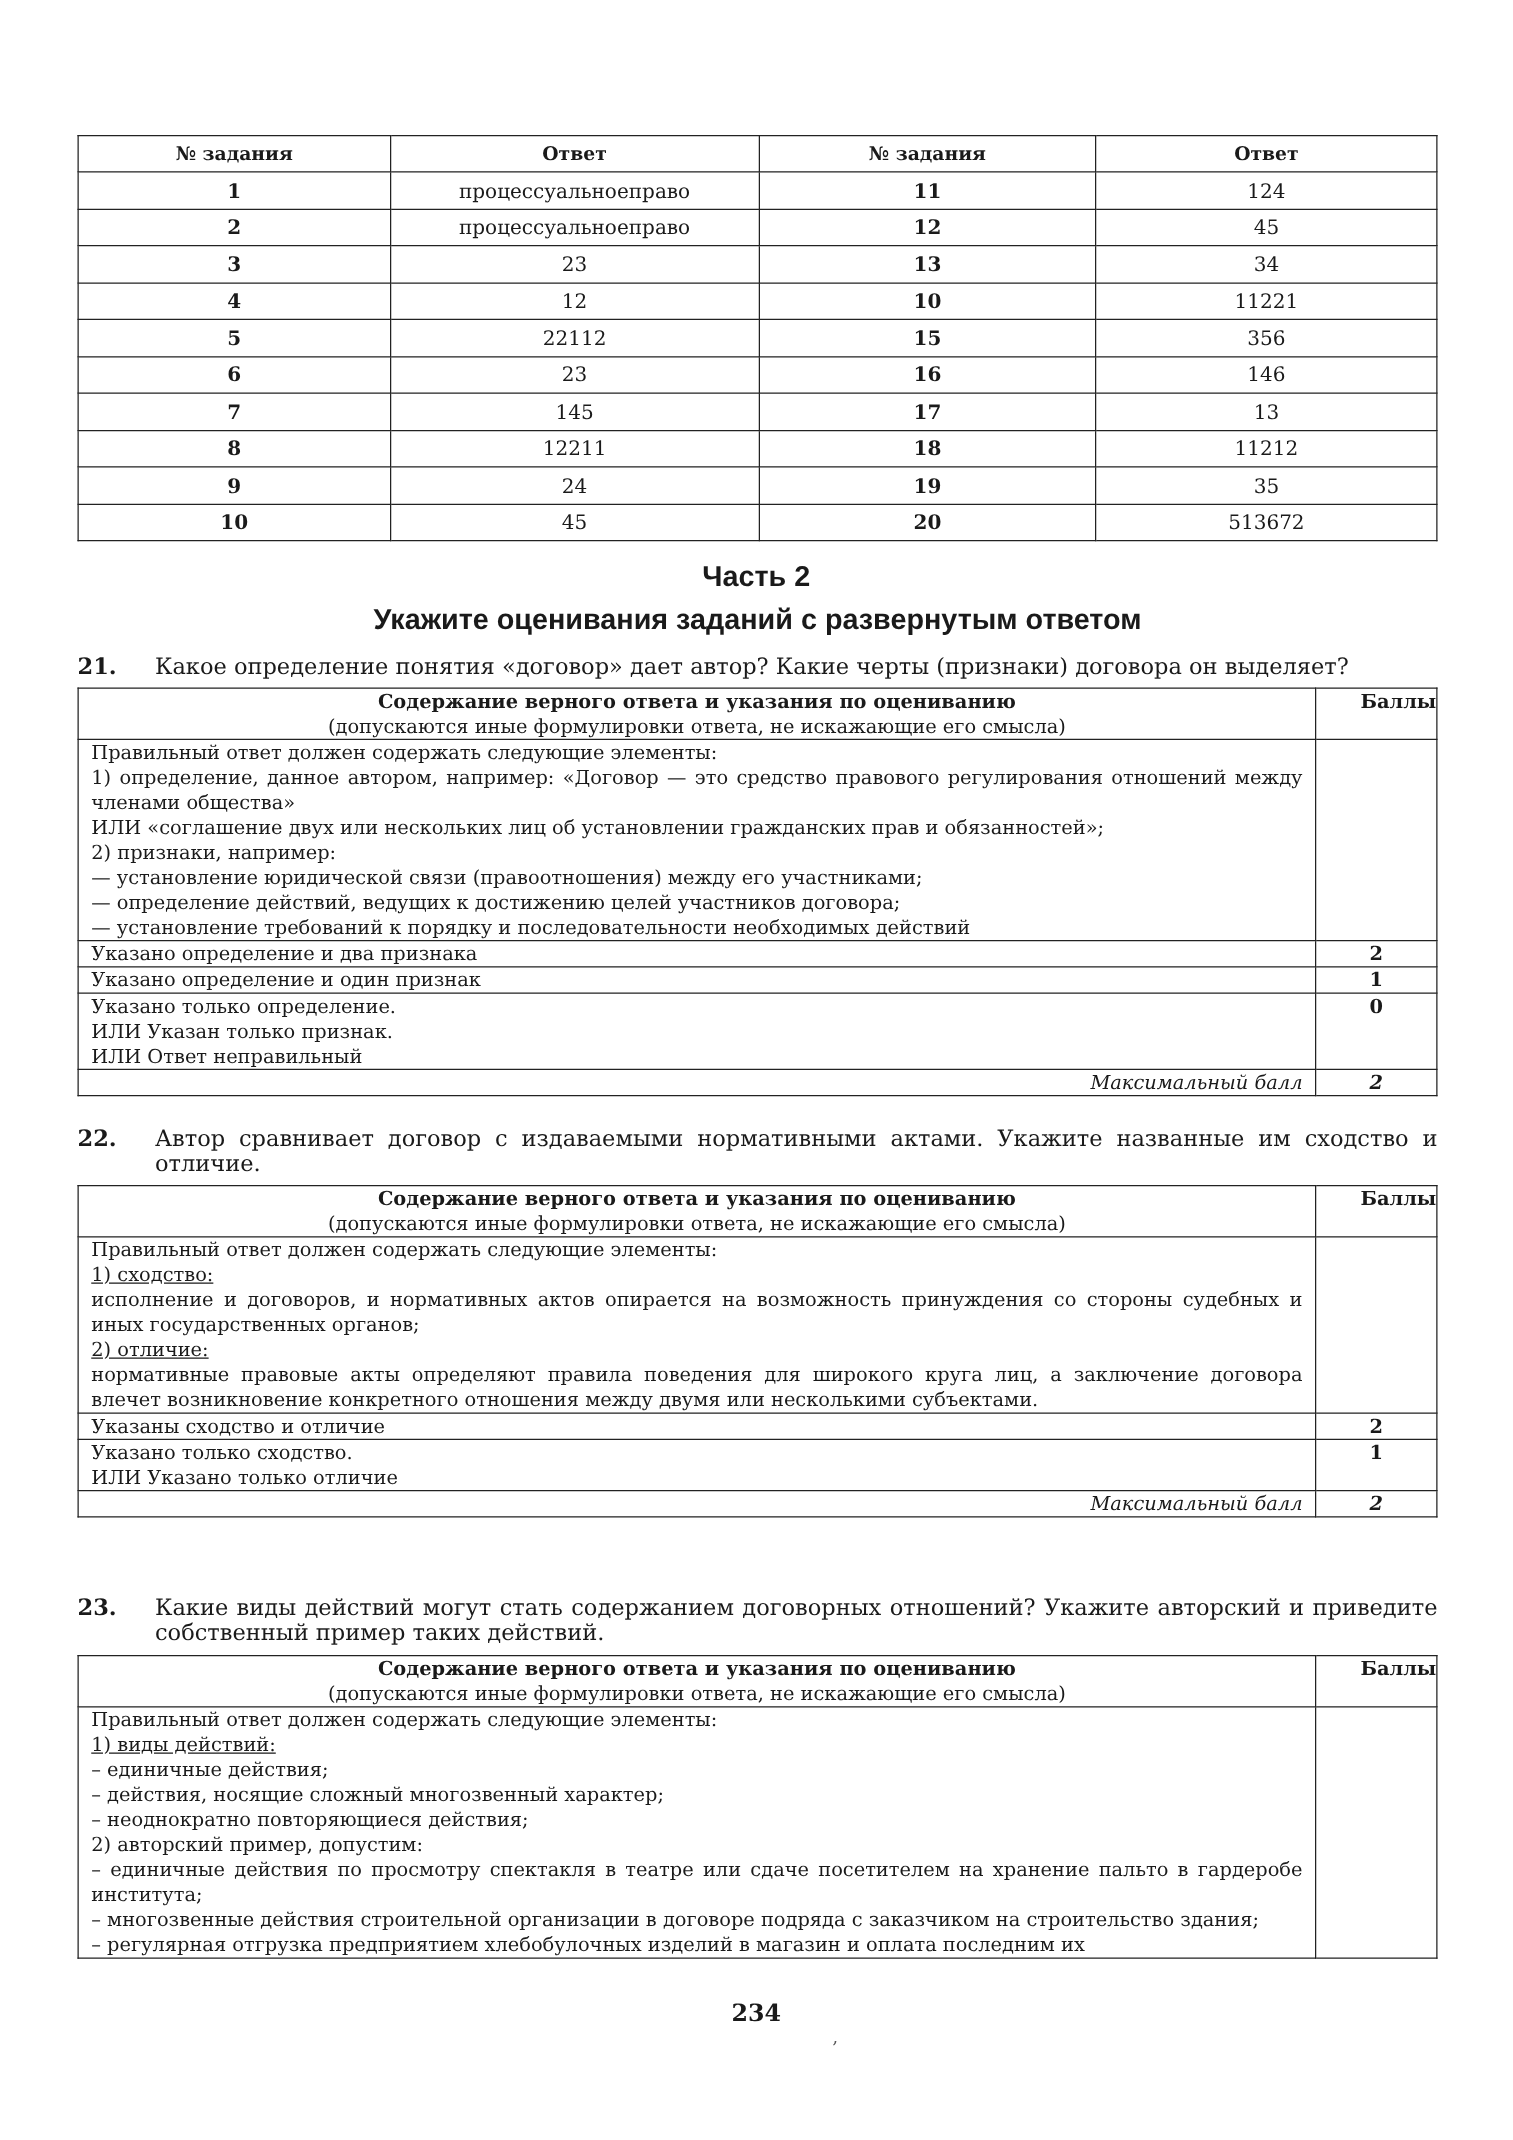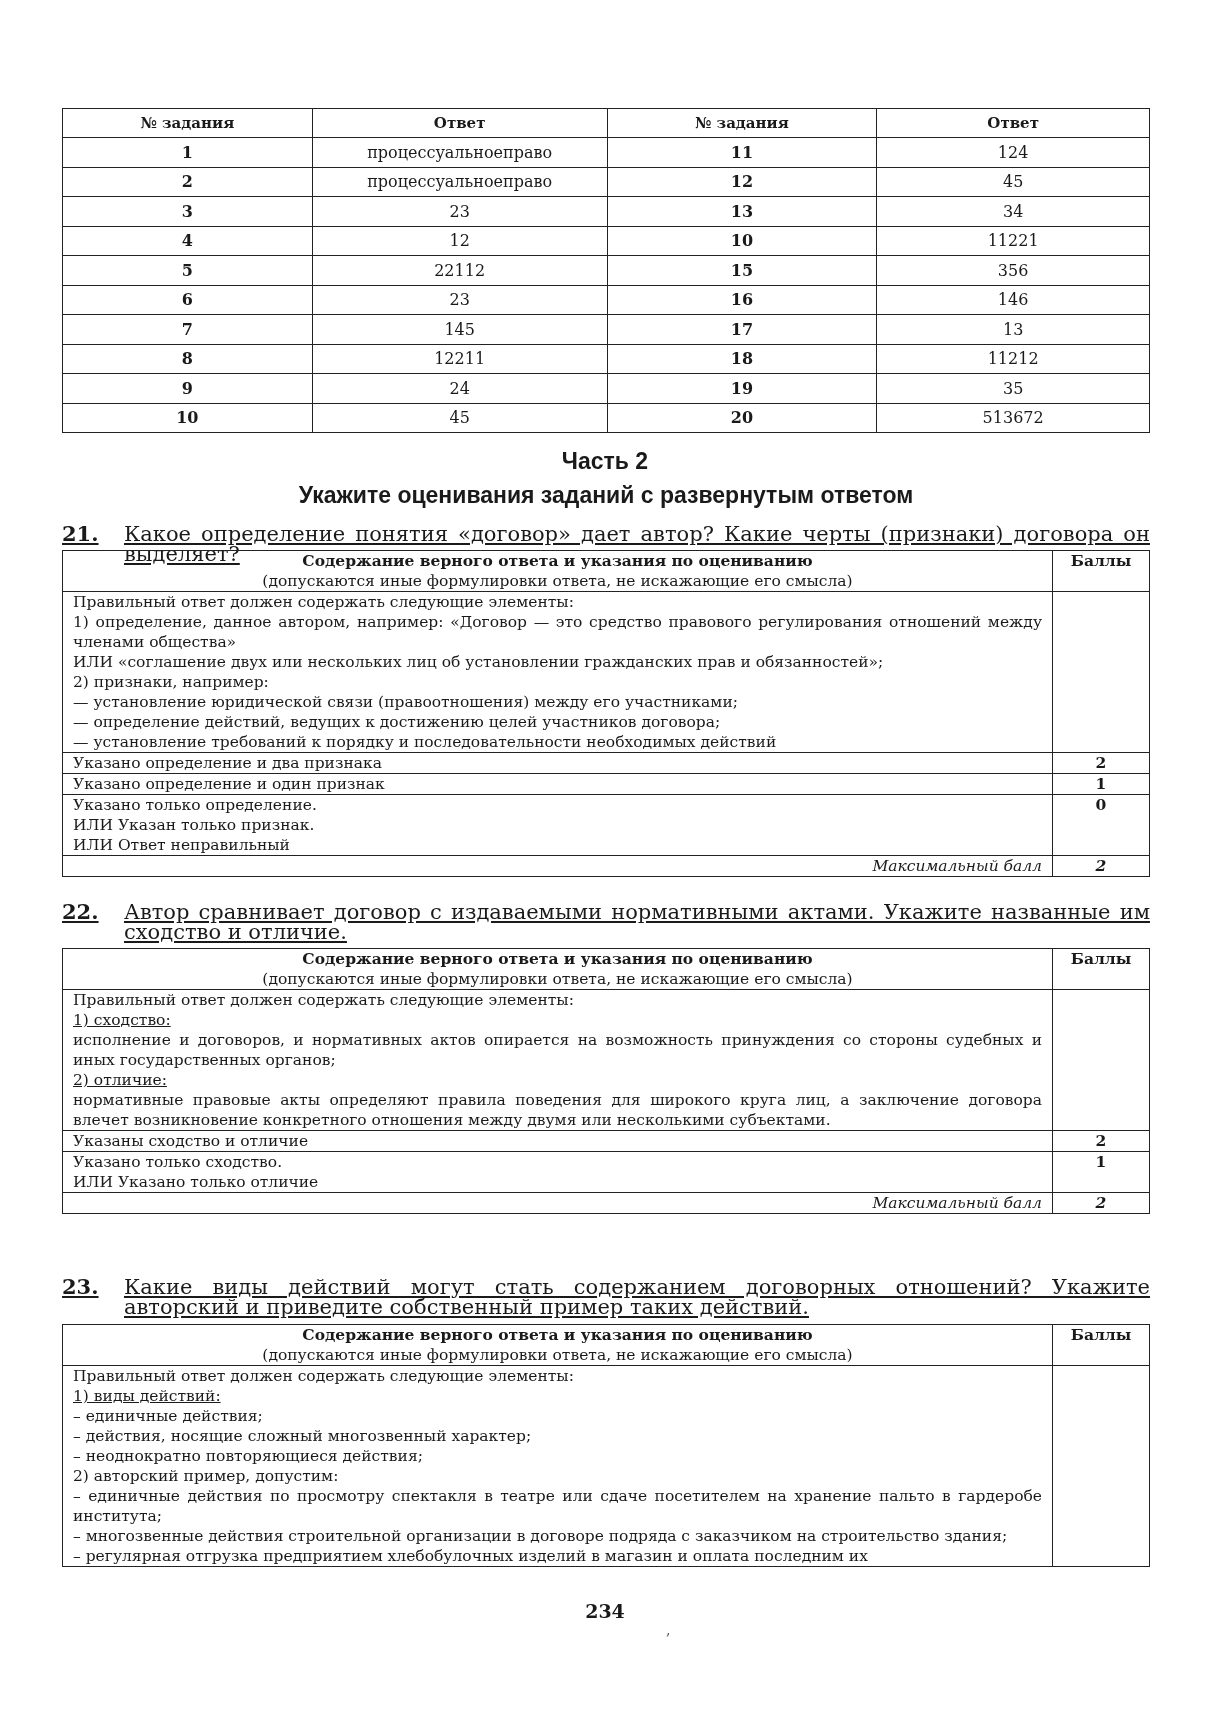--- a/index.html
+++ b/index.html
@@ -18,33 +18,33 @@
 
   
   .part-title { position: absolute; left: 0; width: 1210px; top: 448px; text-align: center;
                 font-family: "Liberation Sans", "DejaVu Sans", sans-serif; font-weight: bold;
                 font-size: 23px; }
   .part-subtitle { position: absolute; left: 62px; width: 1088px; top: 482px; text-align: center;
                 font-family: "Liberation Sans", "DejaVu Sans", sans-serif; font-weight: bold;
                 font-size: 23px; }
 
   
-  .question { position: absolute; left: 62px; width: 1088px; font-size: 21px; line-height: 20px;
-              display: flex; text-decoration: underline; }
+  .question { position: absolute; left: 62px; width: 1088px; font-size: 18px; line-height: 20px;
+              display: flex; }
   .question .qnum { width: 62px; font-weight: bold; flex: none; }
   .question .qtext { flex: 1; text-align: justify; }
 
   
   .crit { position: absolute; left: 62px; width: 1088px; border-collapse: collapse;
           font-size: 15.5px; line-height: 20px; }
   .crit td { border: 1.5px solid #222; padding: 0 10px; vertical-align: top; }
   .crit td.score { width: 96px; text-align: center; padding: 0; font-weight: bold; }
   .crit td.head { text-align: center; padding: 0 24px; }
   .crit td.head .h1 { font-weight: bold; }
-  .crit td.scorehead { text-align: center; font-weight: bold; vertical-align: top; }
+  .crit td.scorehead { text-align: right; font-weight: bold; vertical-align: top; }
   .crit td.maxlabel { text-align: right; font-style: italic; }
   .crit td.maxval { font-style: italic; }
   .crit .body-line { display: block; text-align: justify; }
   .u { text-decoration: underline; }
 
   .page-num { position: absolute; left: 0; width: 1210px; top: 1600px; text-align: center;
               font-weight: bold; font-size: 19px; }
   .speck { position: absolute; left: 666px; top: 1622px; font-size: 14px; color: #555; }
 </style>
 </head>

